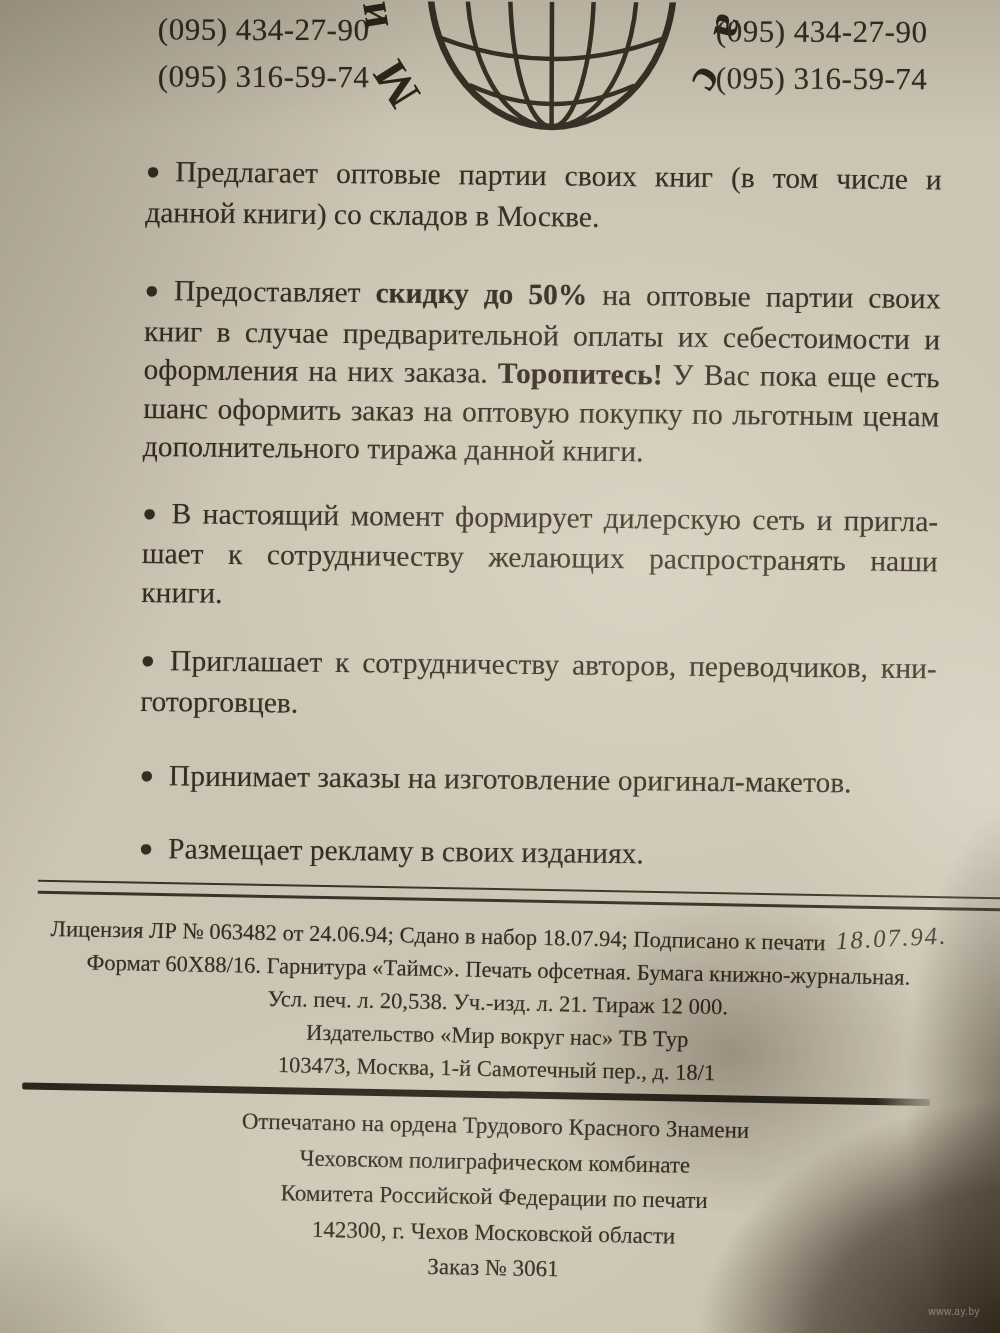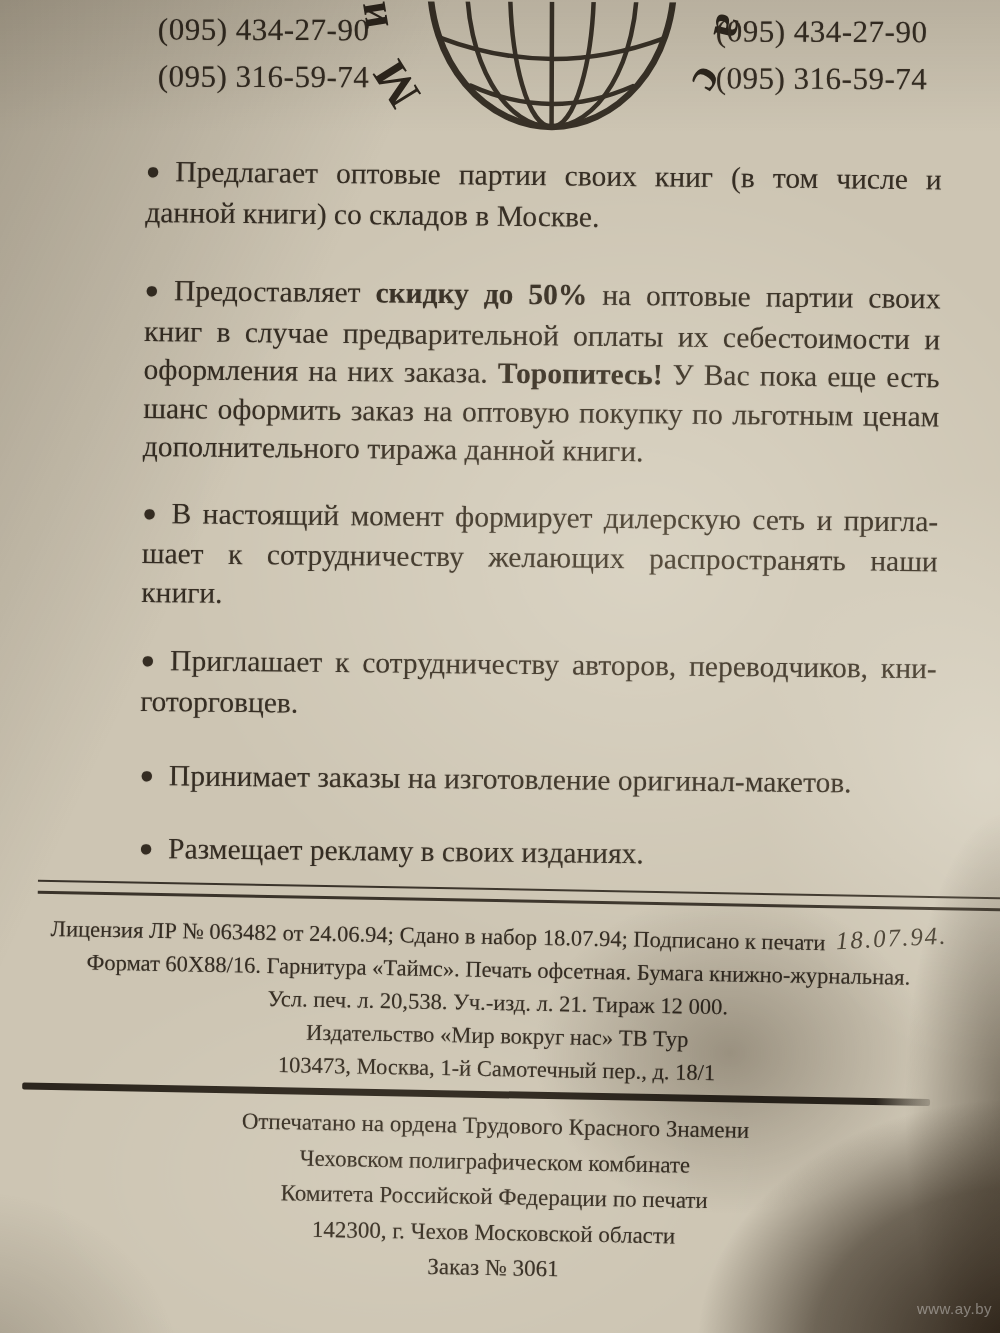--- a/index.html
+++ b/index.html
@@ -68,23 +68,23 @@
     text-shadow:none;
   }
   .thick-rule{
     margin:6px 0 0 26px;width:908px;height:7px;border-radius:2px;
     background:linear-gradient(to right,#2c261e 0%,#2c261e 94%,rgba(44,38,30,0.2) 100%);
   }
   .printer{width:960px;margin-left:20px;padding-top:10px;text-align:center;
     font-size:23px;line-height:35.5px;}
 
   .watermark{
-    position:absolute;right:8px;bottom:16px;z-index:9;
+    position:absolute;right:20px;bottom:16px;z-index:9;
     font-family:"Liberation Sans","DejaVu Sans",sans-serif;
-    font-size:15px;color:rgba(255,255,255,0.38);letter-spacing:.5px;
+    font-size:10px;color:rgba(255,255,255,0.38);letter-spacing:.5px;
   }
 </style>
 </head>
 <body>
 
 <div class="photo">
 
   <div class="hdr">
     <div class="phones left ink">
       <div>(095) 434-27-90</div>

